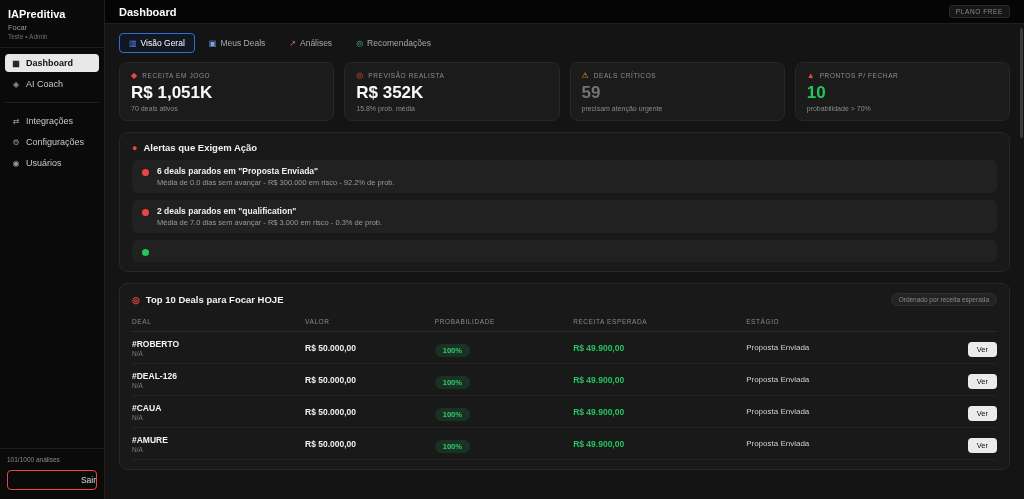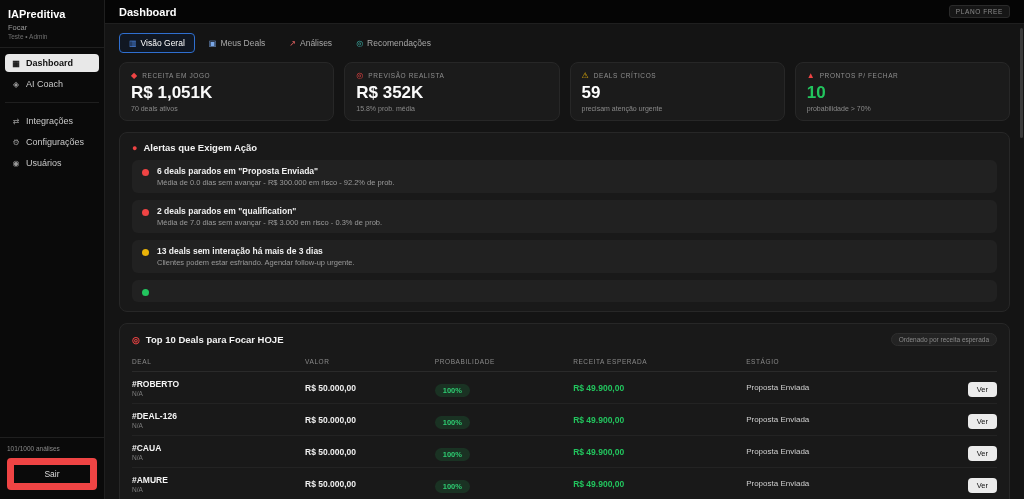--- a/index.html
+++ b/index.html
@@ -16,22 +16,22 @@
   .sb-user { color:#6f6f6f; font-size:6.5px; margin-top:1px; }
   .sb-nav  { padding:6px 5px; display:flex; flex-direction:column; gap:3px; }
   .sb-item { display:flex; align-items:center; gap:5px; padding:4px 6px; border-radius:4px;
              color:#c9c9c9; font-size:9px; cursor:pointer; }
   .sb-item .icon { font-size:8px; width:10px; text-align:center; color:#9a9a9a; }
   .sb-item.active { background:#e8e8e8; color:#111; font-weight:bold; }
   .sb-item.active .icon { color:#111; }
   .sb-div  { border-top:1px solid #1f1f1f; margin:3px 5px; }
   .sb-foot { margin-top:auto; padding:7px 7px 9px; border-top:1px solid #1f1f1f; }
   .sb-usage { color:#8a8a8a; font-size:6.5px; margin-bottom:6px; }
-  .sb-logout { width:100%; background:transparent; border:7px solid #ef4444; color:#dddddd;
-               font-size:8.5px; padding:4px 0; border-radius:4px; font-family:inherit; cursor:pointer; }
+  .sb-logout { width:100%; background:transparent; border:1px solid #ef4444; color:#dddddd;
+               font-size:8.5px; padding:4px 0; border-radius:4px; font-family:inherit; cursor:pointer;text-align:right; }
 
   
   .main { flex:1; display:flex; flex-direction:column; min-width:0; position:relative; }
   .topbar { height:24px; background:#050505; border-bottom:1px solid #1f1f1f; display:flex;
             align-items:center; justify-content:space-between; padding:0 14px; flex:0 0 24px; }
   .topbar-title { color:#ffffff; font-size:11px; font-weight:bold; }
   .plan-badge { color:#8a8a8a; font-size:6.5px; letter-spacing:0.6px; border:1px solid #2a2a2a;
                 background:#161616; padding:2px 6px; border-radius:3px; }
   .content { flex:1; padding:9px 14px; overflow:hidden; }
 
@@ -45,21 +45,21 @@
   .icon.redc { color:#e06060; } .icon.teal { color:#3fb8af; }
   .icon.red { color:#ef4444; } .icon.yellow { color:#eab308; }
 
   
   .kpis { display:grid; grid-template-columns:repeat(4,1fr); gap:10px; }
   .kpi { background:#1b1b1b; border:1px solid #272727; border-radius:8px; padding:8px 11px; }
   .kpi-top { display:flex; align-items:center; gap:5px; }
   .kpi-top .icon { font-size:8px; }
   .kpi-label { color:#8f8f8f; font-size:6.5px; letter-spacing:0.6px; }
   .kpi-value { font-size:17px; font-weight:bold; margin-top:3px; }
-  .kpi-value.white { color:#fafafa; } .kpi-value.red { color:#ffffff; } .kpi-value.green { color:#22c55e; }
+  .kpi-value.white { color:#fafafa; } .kpi-value.red { color:#737373; } .kpi-value.green { color:#22c55e; }
   .kpi-sub { color:#8a8a8a; font-size:7px; margin-top:2px; }
 
   
   .card { background:#191919; border:1px solid #272727; border-radius:8px; padding:9px 12px; margin-top:11px; }
   .card-title { display:flex; align-items:center; gap:6px; color:#f2f2f2; font-size:9.5px; font-weight:bold; }
   .card-title .icon { font-size:9px; }
 
   
   .alert-row { display:flex; gap:8px; align-items:flex-start; background:#212121; border-radius:6px;
                padding:6px 10px; margin-top:7px; }
@@ -227,27 +227,20 @@
             </div>
 
             <div class="alert-row">
               <span class="dot red"></span>
               <div>
                 <div class="alert-title">2 deals parados em "qualification"</div>
                 <div class="alert-detail">Média de 7.0 dias sem avançar - R$ 3.000 em risco - 0.3% de prob.</div>
               </div>
             </div>
 
-            <div class="alert-row">
-              <span class="dot yellow"></span>
-              <div>
-                <div class="alert-title">13 deals sem interação há mais de 3 dias</div>
-                <div class="alert-detail">Clientes podem estar esfriando. Agendar follow-up urgente.</div>
-              </div>
-            </div>
 
             <div class="alert-row">
               <span class="dot green"></span>
             </div>
           </div>
       </section>
 
       <section class="card">
         <div class="table-head-row">
           <div class="card-title">

